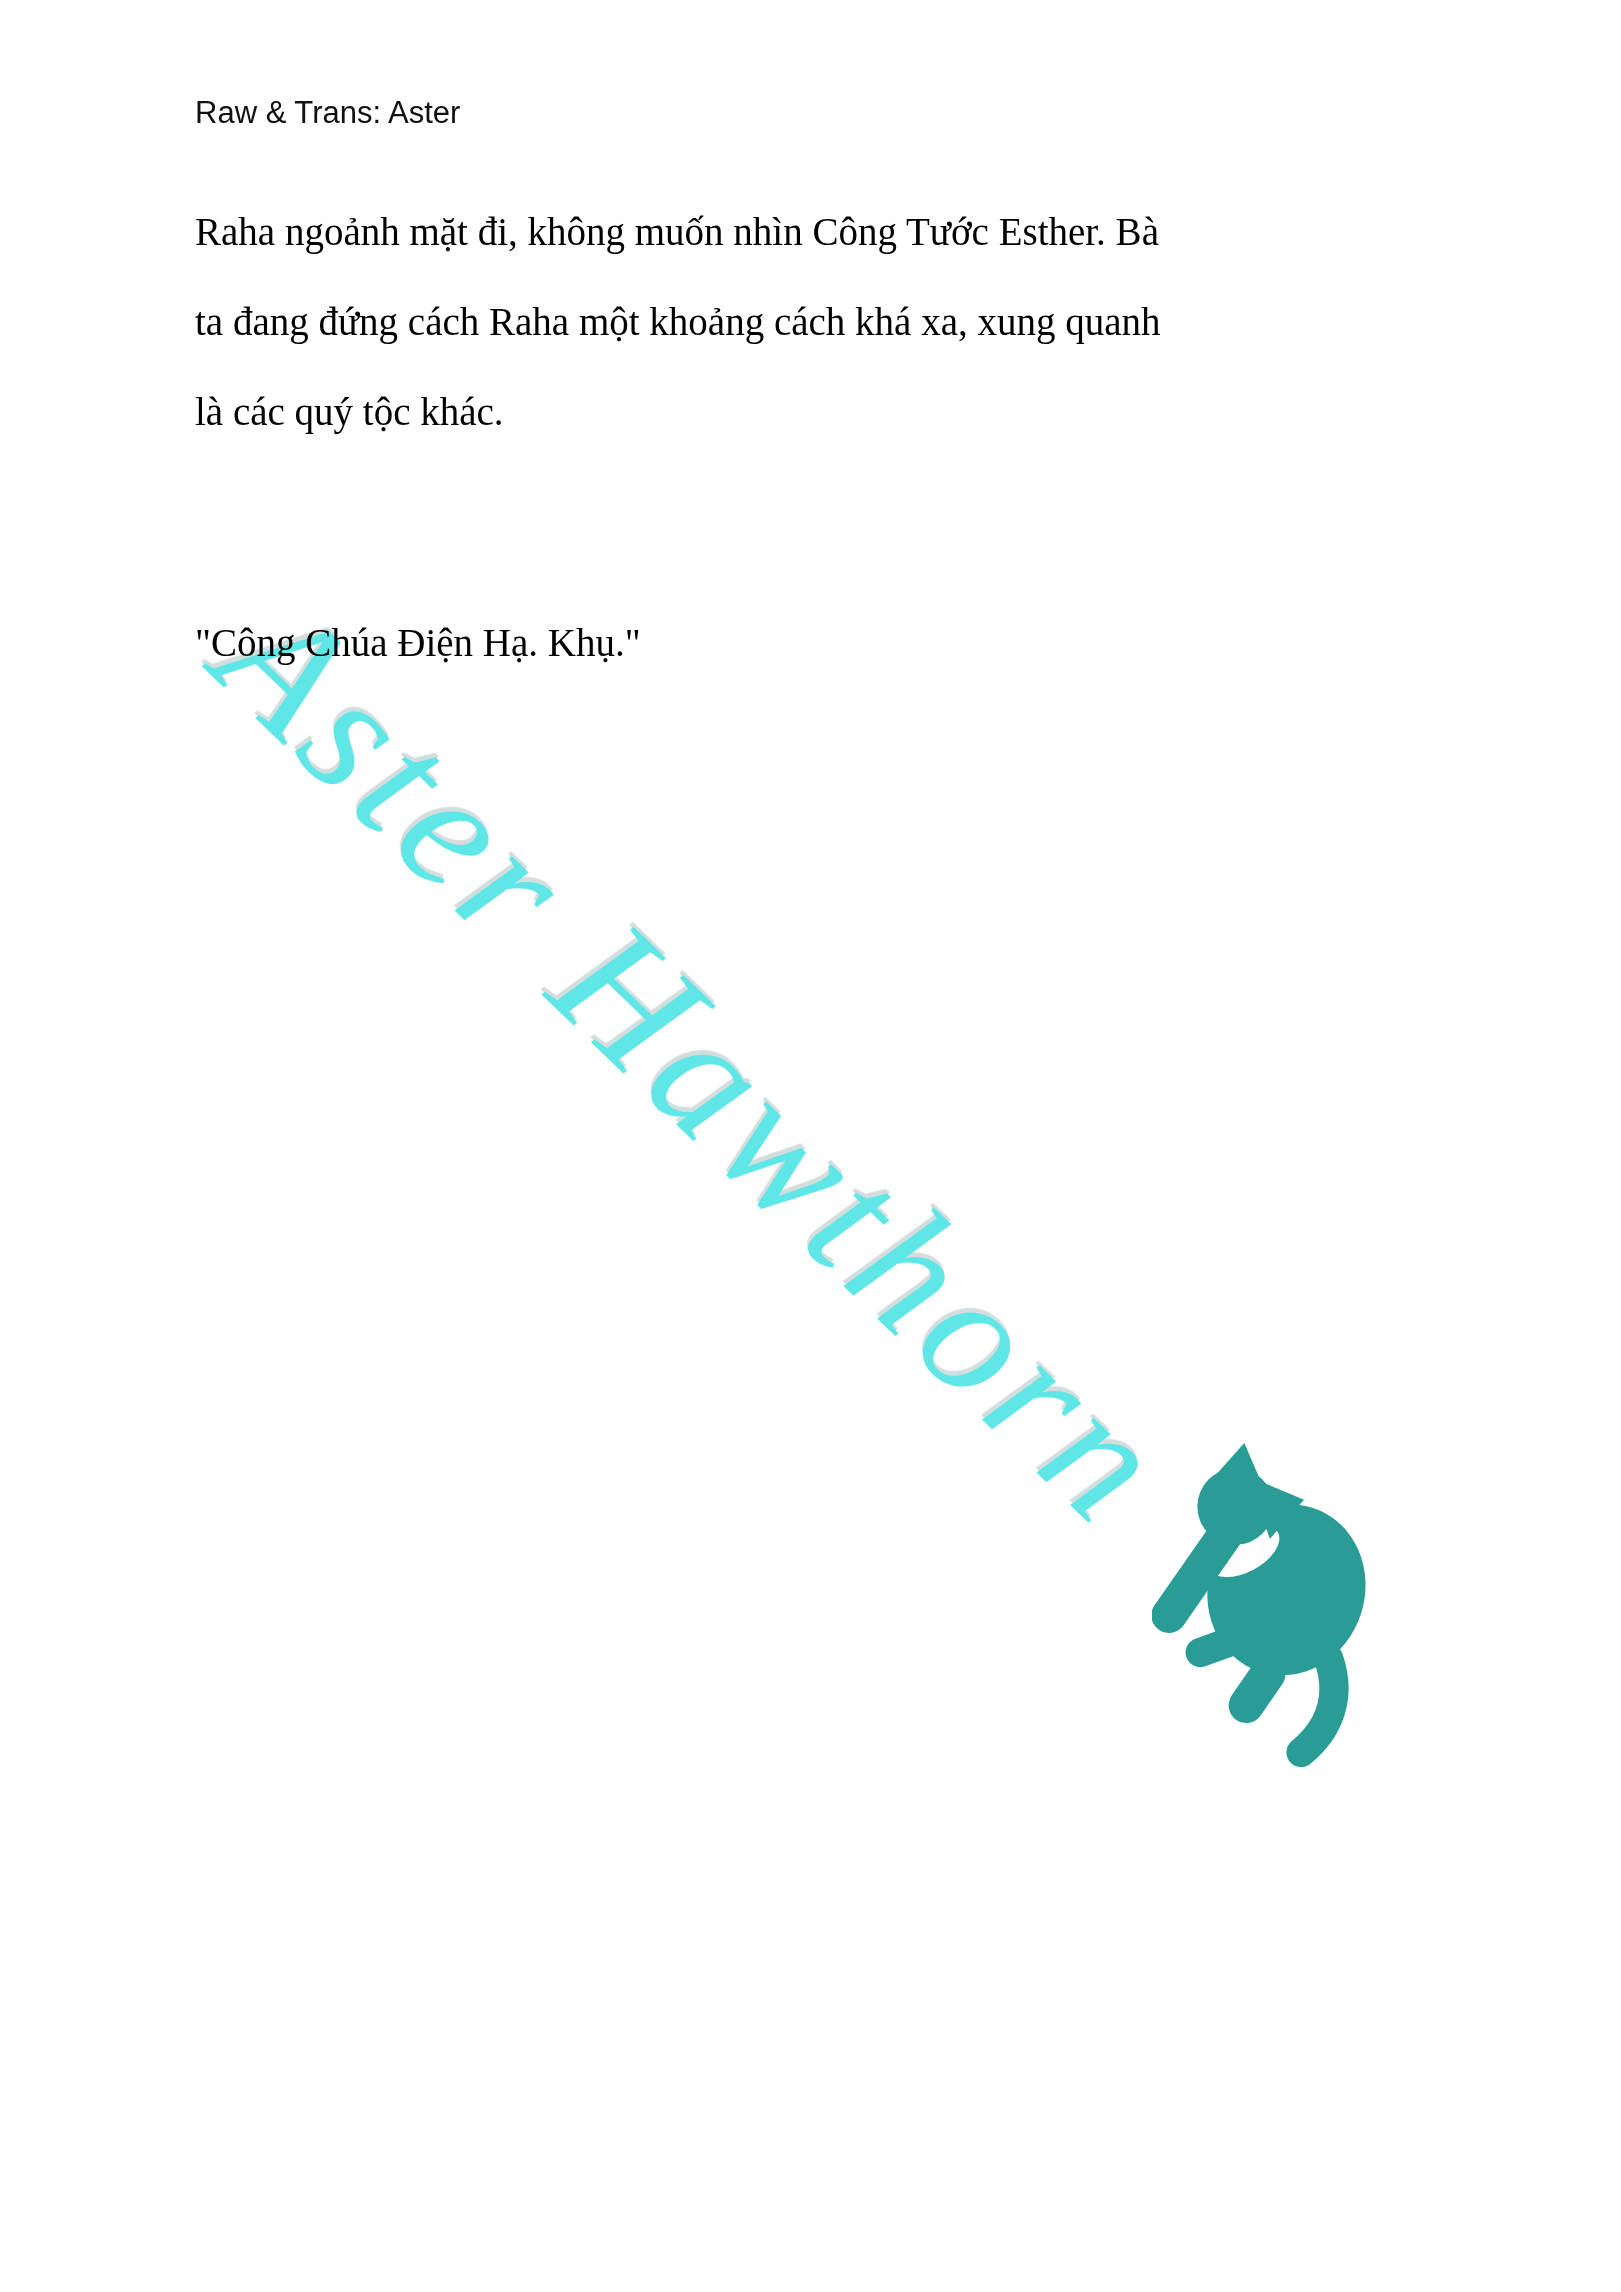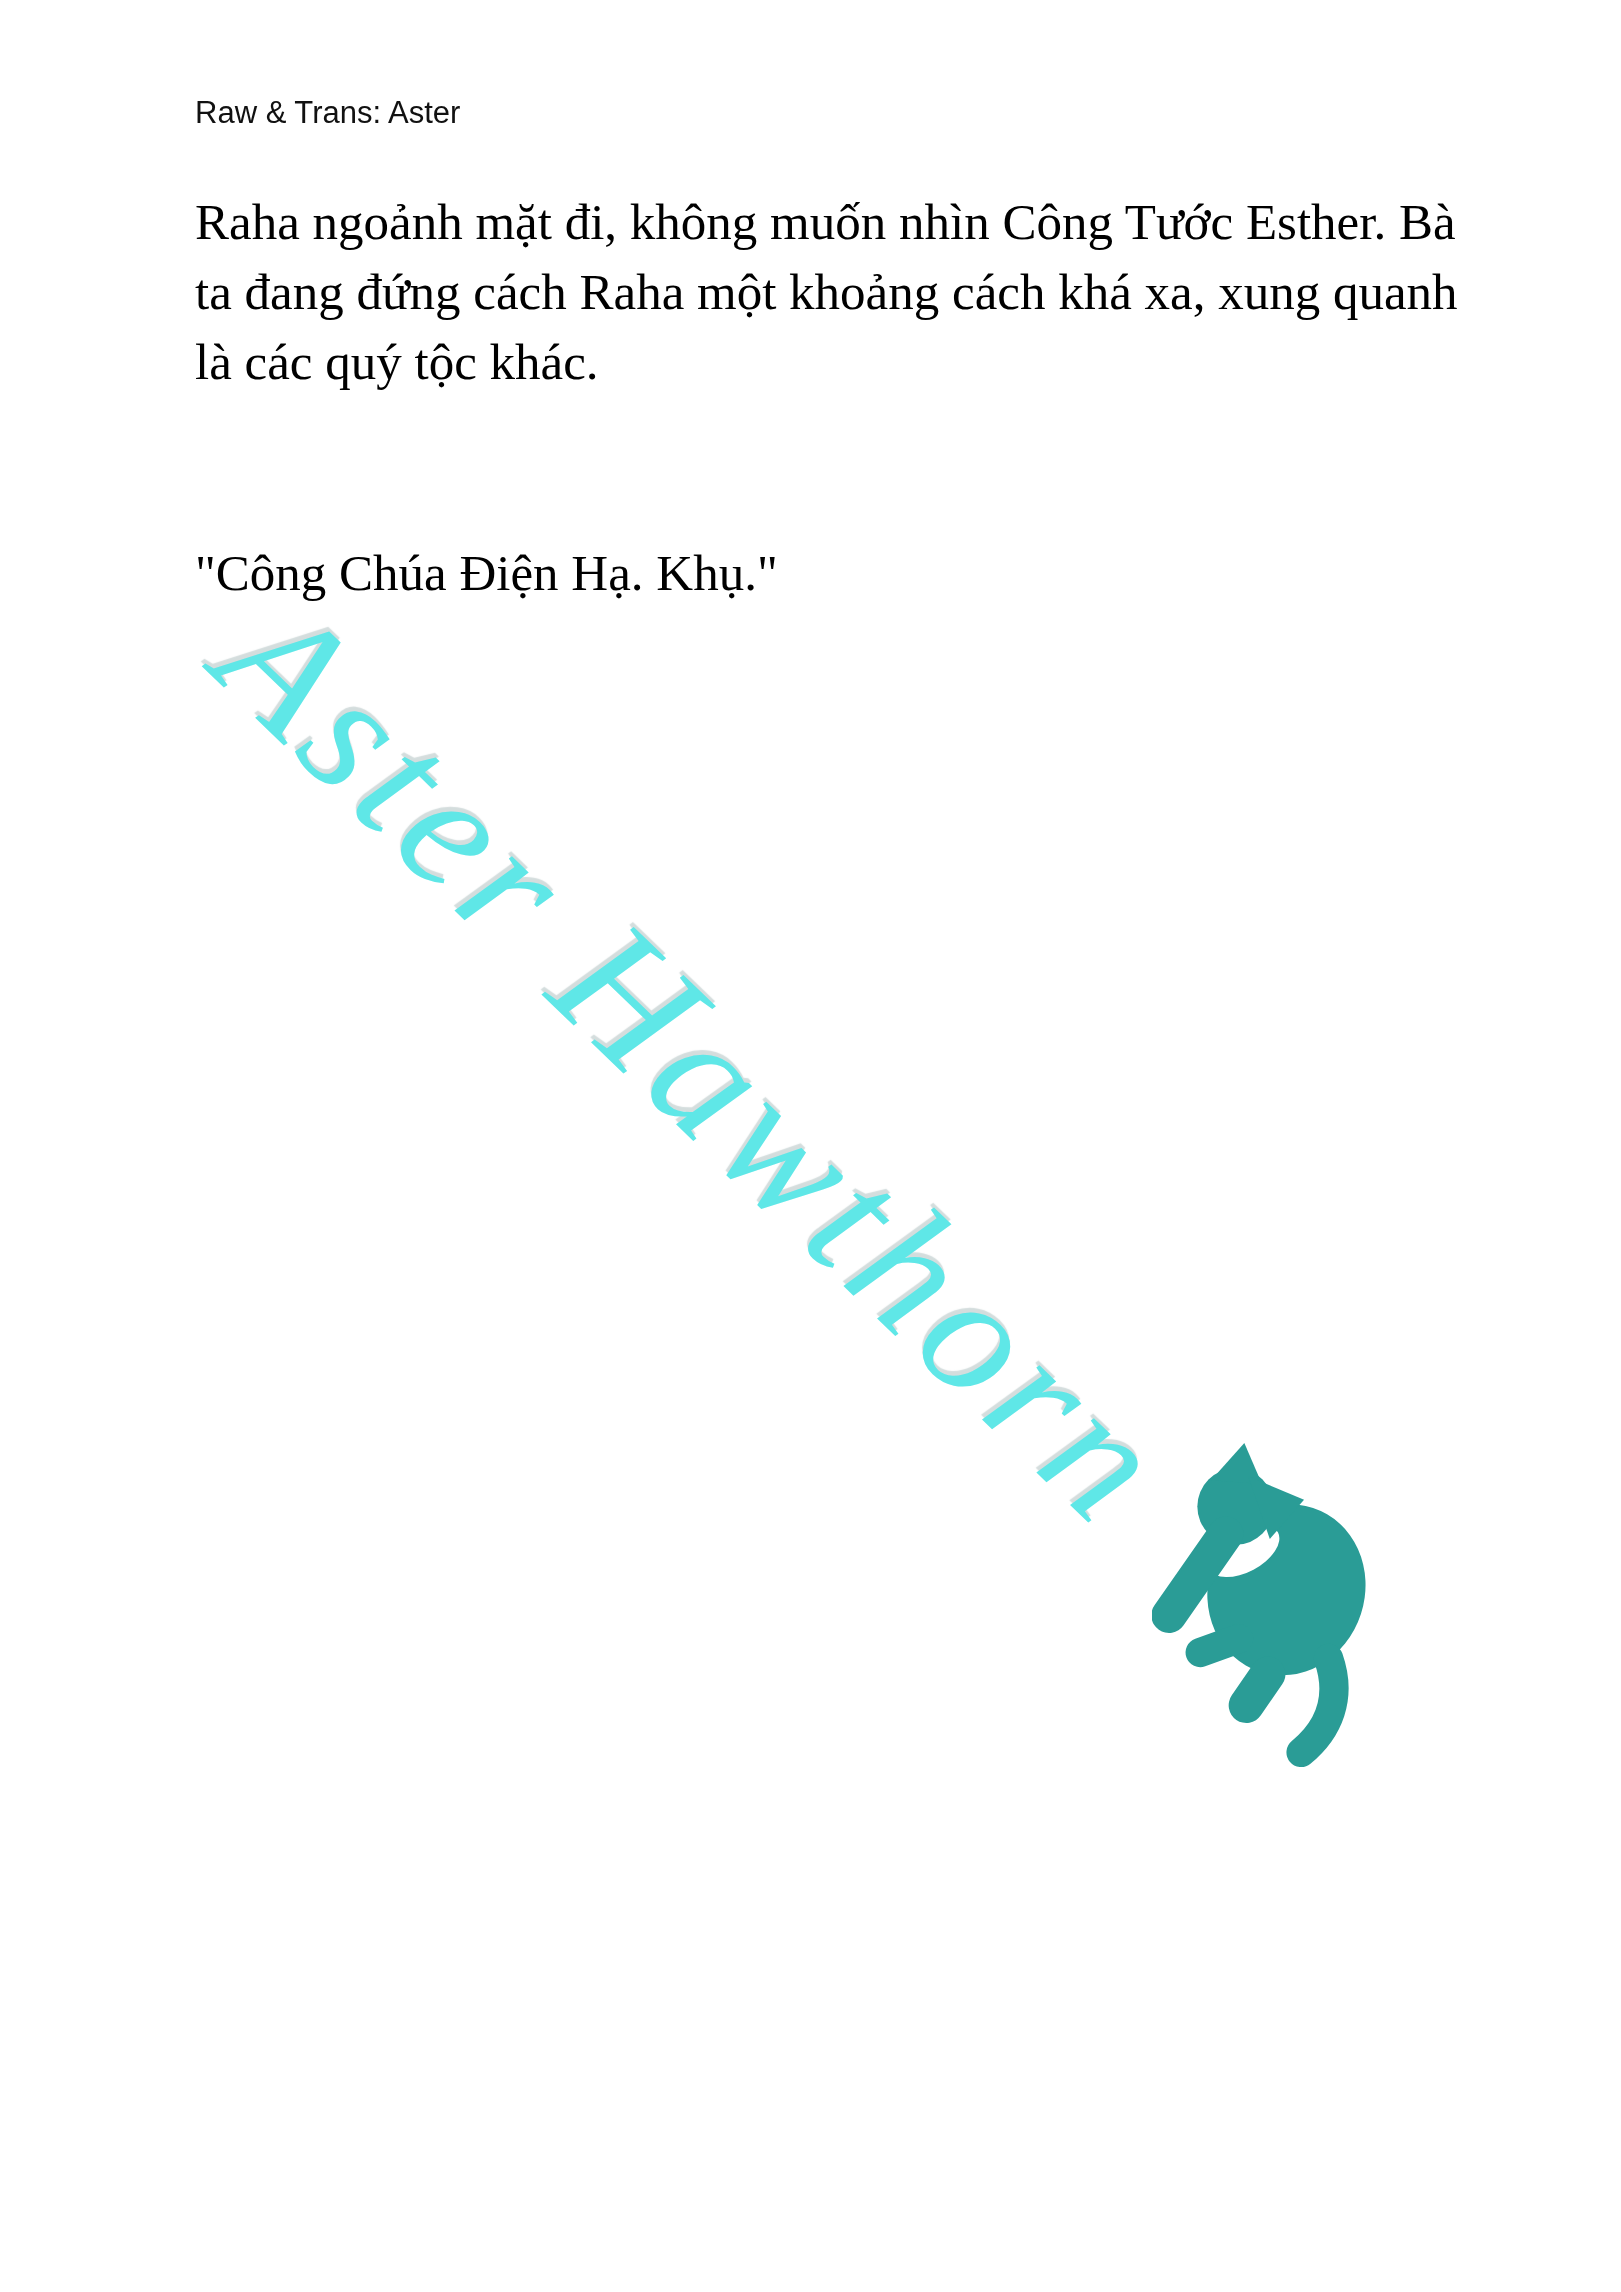--- a/index.html
+++ b/index.html
@@ -52,22 +52,22 @@
   .body-text {
     position: absolute;
     left: 195px;
     top: 187px;
     width: 1274px;
     z-index: 2;
   }
   .body-text p {
     margin: 0 0 141px 0;
     font-family: "Liberation Serif", serif;
-    font-size: 51px;
-    line-height: 70px;
+    font-size: 39px;
+    line-height: 90px;
     color: #000000;
     white-space: pre;
   }
 </style>
 </head>
 <body>
 
 <div class="page">
 
   <div class="header">Raw &amp; Trans: Aster</div>

